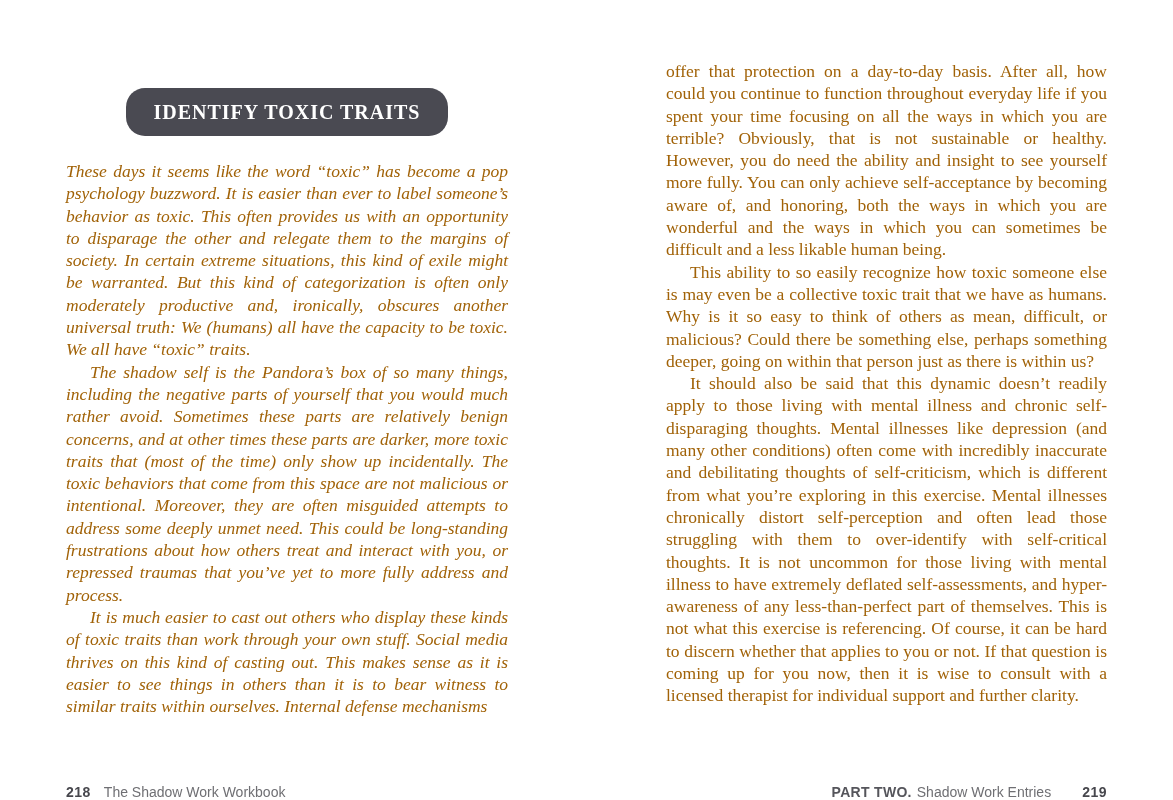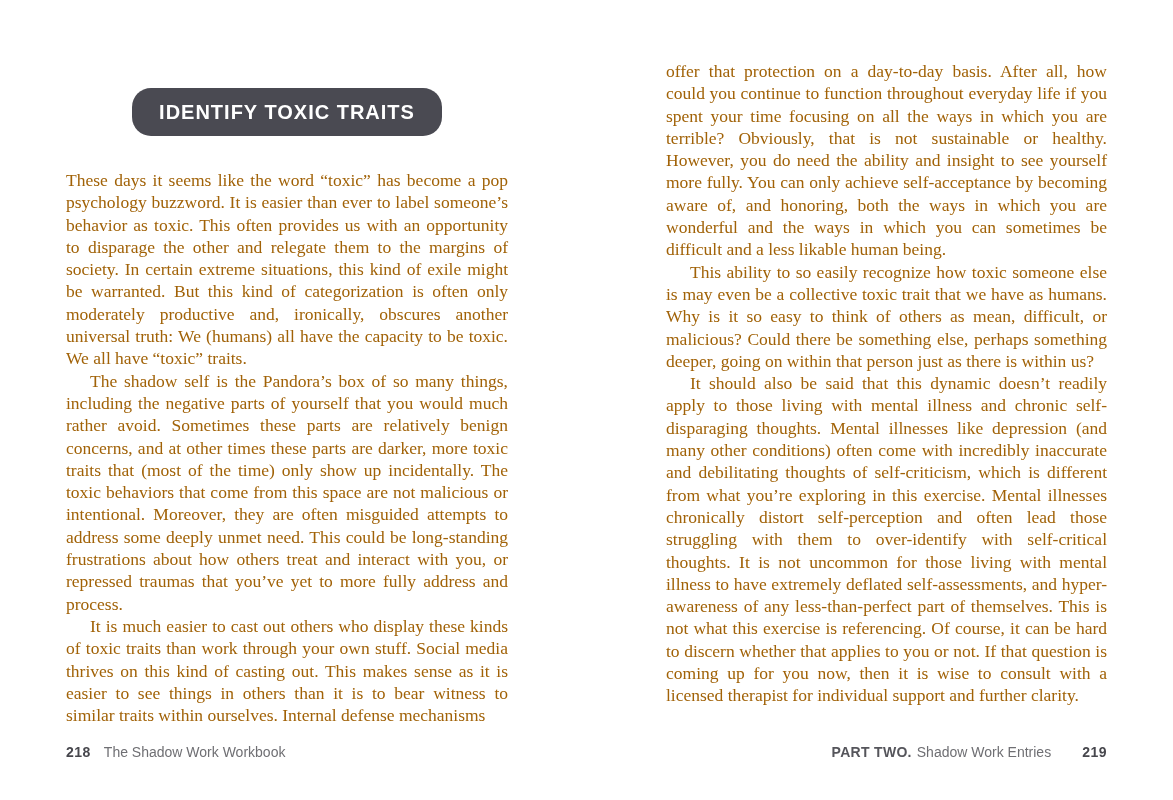--- a/index.html
+++ b/index.html
@@ -21,43 +21,43 @@
     height: 800px;
   }
   .page-left  { left: 66px;  width: 442px; }
   .page-right { left: 666px; width: 441px; }
 
   .badge {
     margin: 88px auto 0 auto;
     width: max-content;
     background: #4a4a52;
     color: #ffffff;
-    font-family: Liberation Sans, sans-serif;
+    font-family: Liberation Serif, serif;
     font-weight: bold;
     font-size: 20px;
     letter-spacing: 1px;
     padding: 13px 27px 12px 27px;
     border-radius: 19px;
   }
 
   .body-text {
     color: #a16207;
     font-size: 17.5px;
     line-height: 22.3px;
     text-align: justify;
   }
-  .page-left  .body-text { margin-top: 33px; }
+  .page-left  .body-text { margin-top: 24px; font-style: italic; }
   .page-right .body-text { margin-top: 60px; }
 
   .para { margin: 0; }
   .para.indent { text-indent: 24px; }
 
   .footer {
     position: absolute;
-    top: 744px;
+    top: 784px;
     left: 0;
     right: 0;
     font-family: "Liberation Sans", sans-serif;
     font-size: 14px;
     color: #6f6f73;
     display: flex;
     align-items: flex-start;
   }
   .footer-left  { justify-content: flex-start; }
   .footer-right { justify-content: flex-end; }

